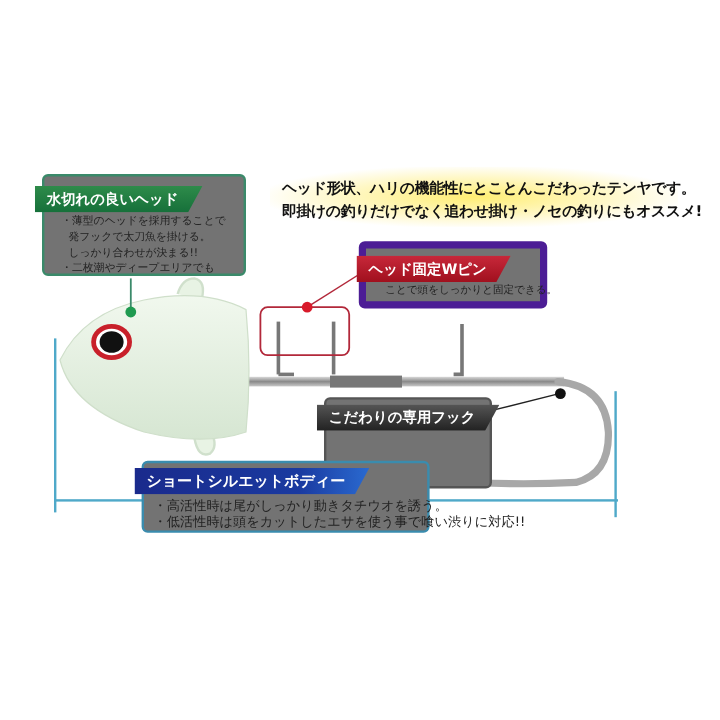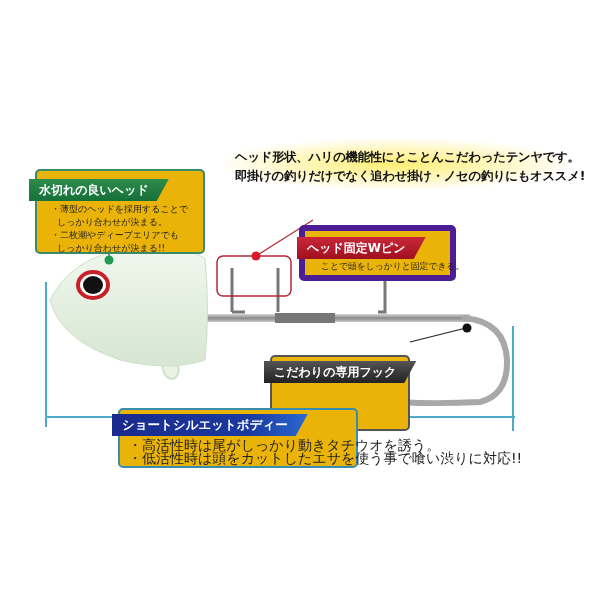--- a/index.html
+++ b/index.html
@@ -7,41 +7,41 @@
            font-family: "DejaVu Sans", "Liberation Sans", sans-serif; }
     .abs { position: absolute; }
 
     
     .headline { left: 205px; top: 147px; width: 385px; }
     .headline .glow { position: absolute; left: 20px; top: -8px; width: 340px; height: 50px;
       background: radial-gradient(ellipse at center, rgba(255,235,90,0.85) 0%, rgba(255,240,140,0.5) 45%, rgba(255,255,255,0) 75%); }
     .headline .line { position: relative; font-size: 12.4px; font-weight: bold; color: #111; line-height: 19px; white-space: nowrap; letter-spacing: -0.3px; margin-left: 30px; }
 
     
-    .box { background: #eab308; border-radius: 5px; box-sizing: border-box; margin-top: 24px; }
+    .box { background: #737373; border-radius: 5px; box-sizing: border-box; }
     .box .tag { position: absolute; left: -8px; top: 8px; height: 22px; color: #fff; font-weight: bold;
       font-size: 12px; line-height: 22px; padding: 0 20px 0 10px; white-space: nowrap;
       clip-path: polygon(0 0, 100% 0, calc(100% - 12px) 100%, 0 100%); }
     .box .body { position: absolute; font-size: 9px; color: #222; line-height: 13px; white-space: nowrap; }
 
     .green { left: 35px; top: 145px; width: 170px; height: 85px; border: 2px solid #3a8a6a; }
     .green .tag { background: linear-gradient(180deg, #2e8b4a, #16703a); font-size: 12px; }
     .green .body { left: 14px; top: 32px; }
 
     .red { left: 299px; top: 201px; width: 157px; height: 56px; border: 6px solid #4c1d95; }
     .red .tag { background: linear-gradient(180deg, #c8283a, #a0101e); top: 6px; }
     .red .body { left: 10px; top: 29px; font-size: 8.8px; }
 
     .dark { left: 270px; top: 331px; width: 140px; height: 76px; border: 2px solid #555; }
     .dark .tag { background: linear-gradient(180deg, #555, #222); top: 4px; }
     .dark .body { left: 10px; top: 28px; font-size: 8.8px; }
 
     .blue { left: 118px; top: 384px; width: 240px; height: 60px; border: 2px solid #3a8cae; }
     .blue .tag { background: linear-gradient(90deg, #1a2a8c, #1a3aa0 70%, #2a6ad0); top: 4px; font-size: 12.5px; }
-    .blue .body { left: 8px; top: 29px; font-size: 14px; }
+    .blue .body { left: 8px; top: 29px; font-size: 11px; }
 
     
     .measure { background: #4fa9c9; }
   </style>
 </head>
 <body>
 
 <div class="abs measure" style="left:45px;top:282px;width:2px;height:145px;"></div>
 <div class="abs measure" style="left:45px;top:416px;width:470px;height:2px;"></div>
 <div class="abs measure" style="left:512px;top:326px;width:2px;height:105px;"></div>
@@ -92,23 +92,23 @@
 <div class="abs headline">
   <div class="glow"></div>
   <div class="line">ヘッド形状、ハリの機能性にとことんこだわったテンヤです。</div>
   <div class="line">即掛けの釣りだけでなく追わせ掛け・ノセの釣りにもオススメ!</div>
 </div>
 
 <div class="abs box green">
   <div class="tag">水切れの良いヘッド</div>
   <div class="body">
     <div>・薄型のヘッドを採用することで</div>
-    <div style="padding-left:6px">  しっかり合わせが決まる。</div>
+    <div style="padding-left:6px">  発フックで太刀魚を掛ける。</div>
+    <div style="padding-left:6px">  しっかり合わせが決まる!!</div>
     <div>・二枚潮やディープエリアでも</div>
-    <div style="padding-left:6px">  しっかり合わせが決まる!!</div>
   </div>
 </div>
 
 <div class="abs box red">
   <div class="tag">ヘッド固定Wピン</div>
   <div class="body">
     <div style="padding-left:6px">  ことで頭をしっかりと固定できる。</div>
   </div>
 </div>
 

